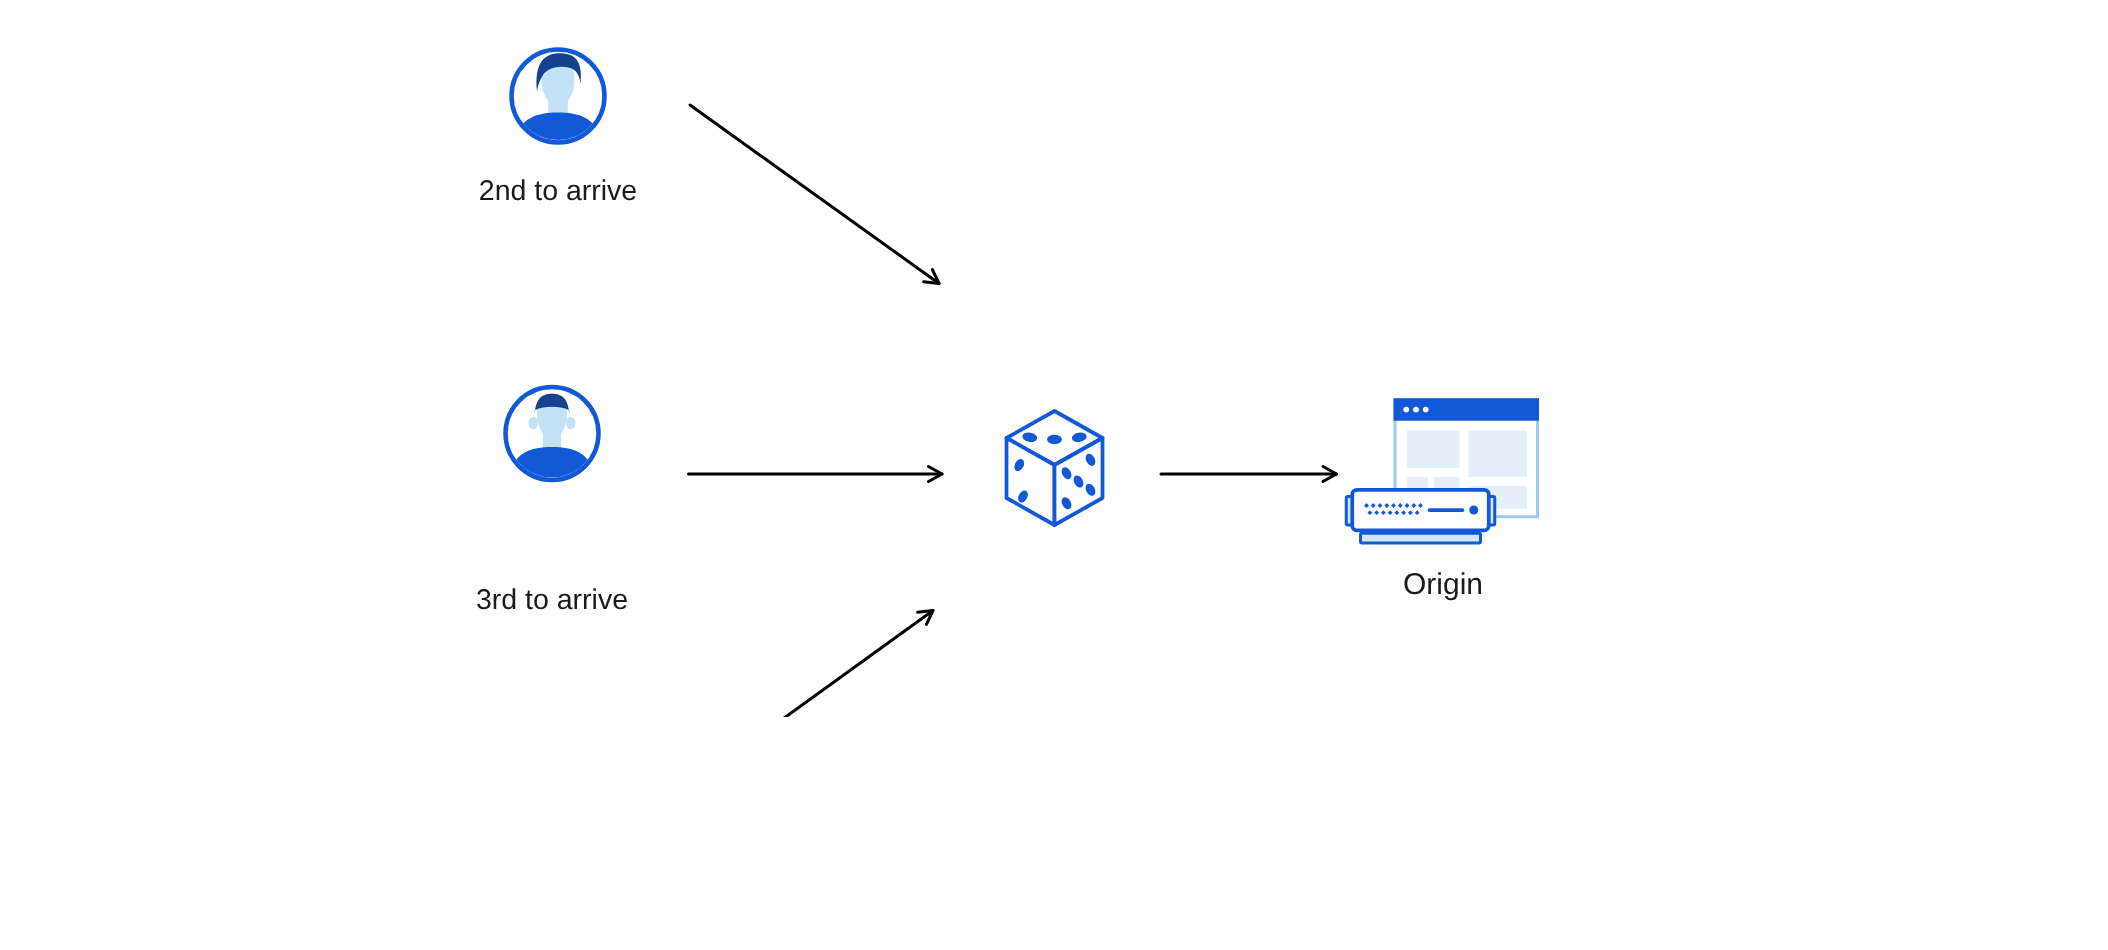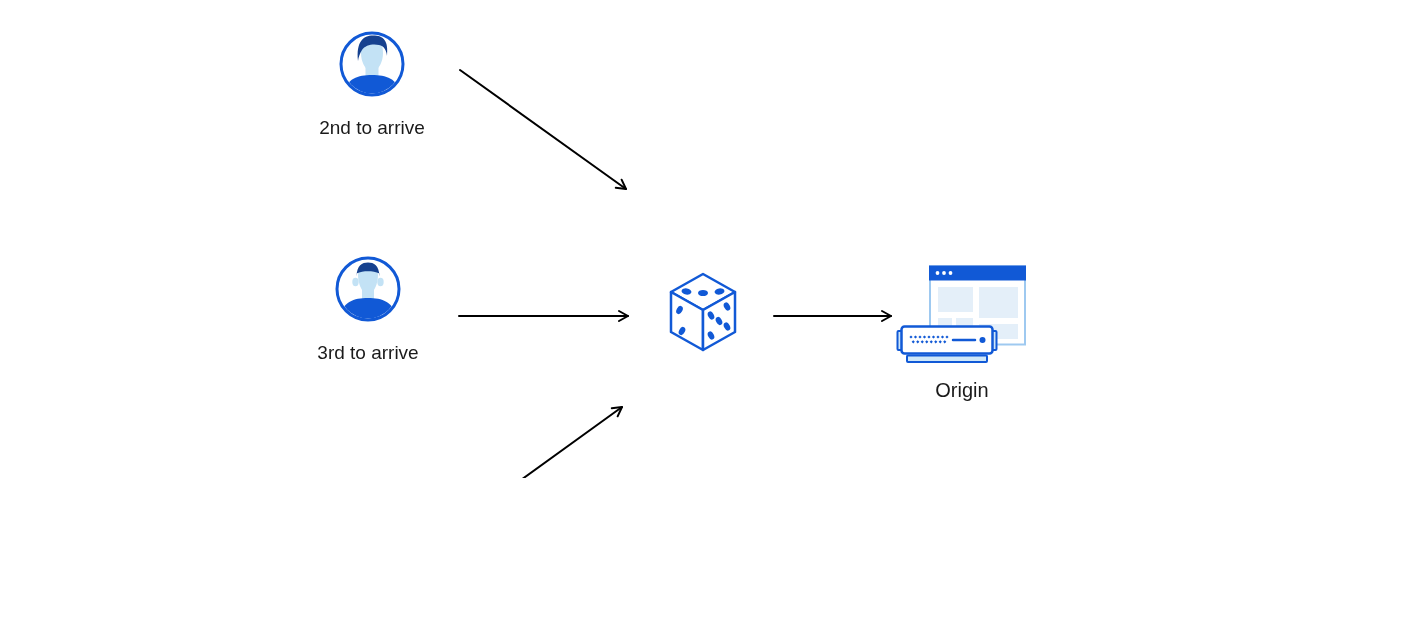--- a/index.html
+++ b/index.html
@@ -69,21 +69,21 @@
       <g clip-path="url(#clipA)">
         <rect class="f-face" x="26.5" y="32" width="13" height="13"></rect>
         <path class="f-blue" d="M4,66 C6,48 18,44 33,44 C48,44 60,48 62,66 Z"></path>
         <path class="f-face" d="M22,22 C22,11 26,8 33,8 C40,8 44,11 44,22 C44,31 40,37 36.5,39.5 C34.5,41 31.5,41 29.5,39.5 C26,37 22,31 22,22 Z"></path>
         <path class="f-navy" d="M19,30 C17,11 24,4.5 34,4.5 C45,4.5 49.5,10 48,25 C47.5,19 45,15 40,14 C34,12.5 26,14 23,19 C21,22 19.5,26 19,30 Z"></path>
       </g>
     </svg>
     <div class="node-label">2nd to arrive</div>
   </div>
 
-  <div class="node" style="left:335px;top:256px;width:66px;">
+  <div class="node" style="left:335px;top:256px;width:66px;gap:48px;">
     <svg width="66" height="66" viewBox="0 0 66 66">
       <circle class="ring" cx="33" cy="33" r="31"></circle>
       <clipPath id="clipB">
           <circle cx="33" cy="33" r="29.4"></circle>
         </clipPath>
       <g clip-path="url(#clipB)">
         <rect class="f-face" x="27" y="31" width="12" height="13"></rect>
         <path class="f-blue" d="M3,66 C6,46 18,42 33,42 C48,42 60,46 63,66 Z"></path>
         <ellipse class="f-face" cx="20.5" cy="26" rx="3.2" ry="4.2"></ellipse>
         <ellipse class="f-face" cx="45.5" cy="26" rx="3.2" ry="4.2"></ellipse>

